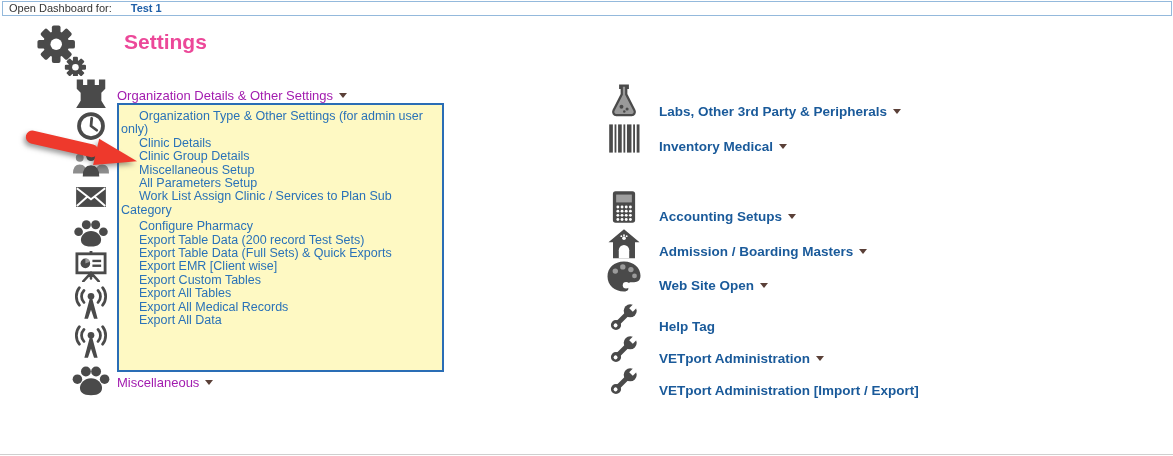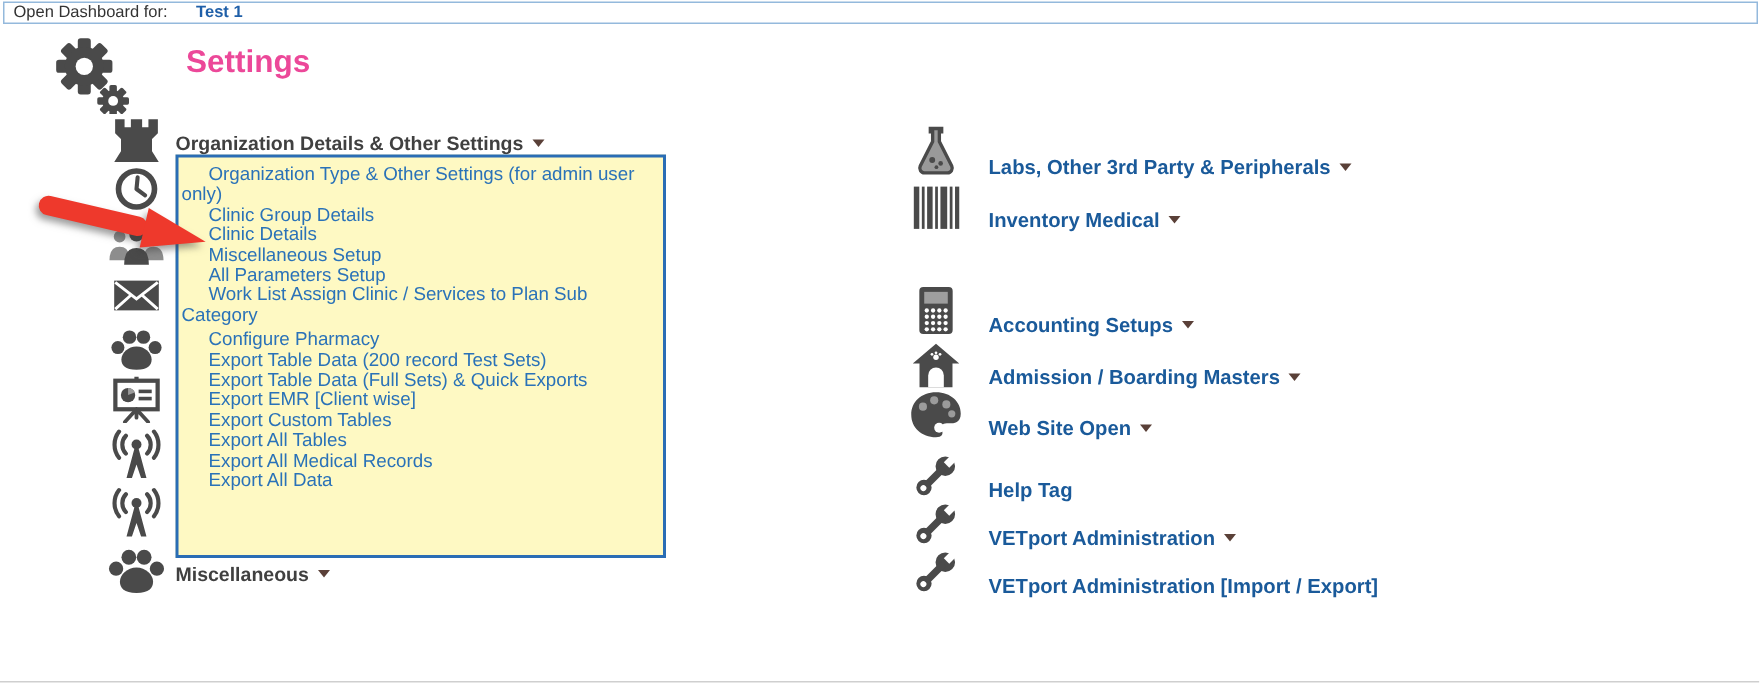--- a/index.html
+++ b/index.html
@@ -17,21 +17,21 @@
   .topbar .val { color:#1f5fa8; font-weight:bold; }
 
   
   .page-title { position:absolute; left:124px; top:30px; font-size:21px; font-weight:bold; color:#ec4899; }
 
   .icon { position:absolute; }
   svg { display:block; }
 
   
   .menu-head {
-    position:absolute; font-size:13px; font-weight:bold; color:#404040; cursor:pointer; white-space:nowrap;text-align:center;
+    position:absolute; font-size:13px; font-weight:normal; color:#a21caf; cursor:pointer; white-space:nowrap;text-align:center;
   }
   .caret {
     display:inline-block; width:0; height:0;
     border-left:4px solid transparent; border-right:4px solid transparent;
     border-top:5px solid #5a4038; margin-left:6px; vertical-align:middle; position:relative; top:-1px;
   }
 
   
   .dropdown {
     position:absolute; left:117px; top:103px; width:327px; height:269px;
@@ -166,22 +166,22 @@
       </g>
     </svg>
   </span>
 
   <div class="menu-head" style="left:117px; top:88px;">
     <span>Organization Details &amp; Other Settings</span><span class="caret"></span>
   </div>
 
   <div class="dropdown">
     <div class="dd-item">Organization Type &amp; Other Settings (for admin user only)</div>
+    <div class="dd-item">Clinic Details</div>
     <div class="dd-item">Clinic Group Details</div>
-    <div class="dd-item">Clinic Details</div>
     <div class="dd-item">Miscellaneous Setup</div>
     <div class="dd-item">All Parameters Setup</div>
     <div class="dd-item">Work List Assign Clinic / Services to Plan Sub Category</div>
     <div class="dd-item gap-top">Configure Pharmacy</div>
     <div class="dd-item">Export Table Data (200 record Test Sets)</div>
     <div class="dd-item">Export Table Data (Full Sets) &amp; Quick Exports</div>
     <div class="dd-item">Export EMR [Client wise]</div>
     <div class="dd-item">Export Custom Tables</div>
     <div class="dd-item">Export All Tables</div>
     <div class="dd-item">Export All Medical Records</div>

